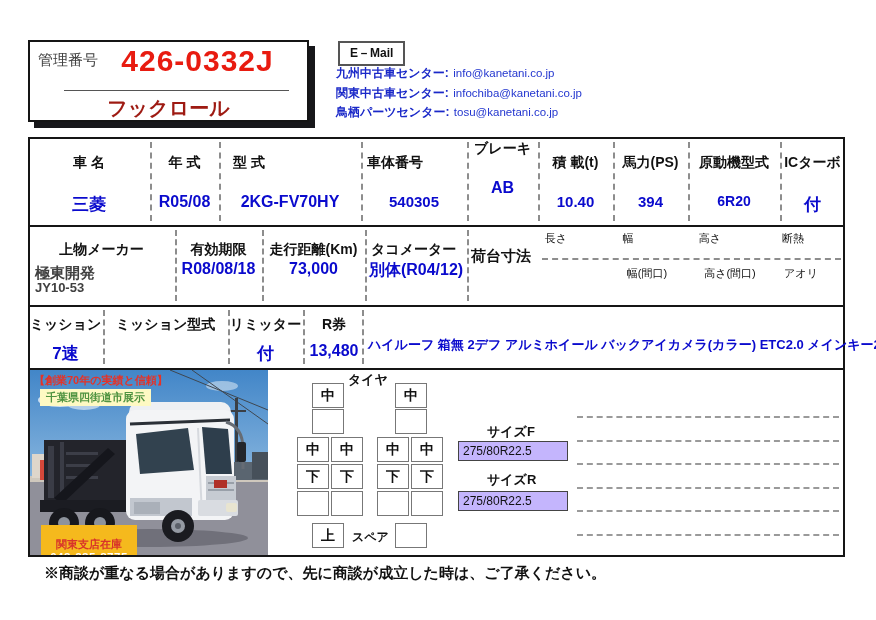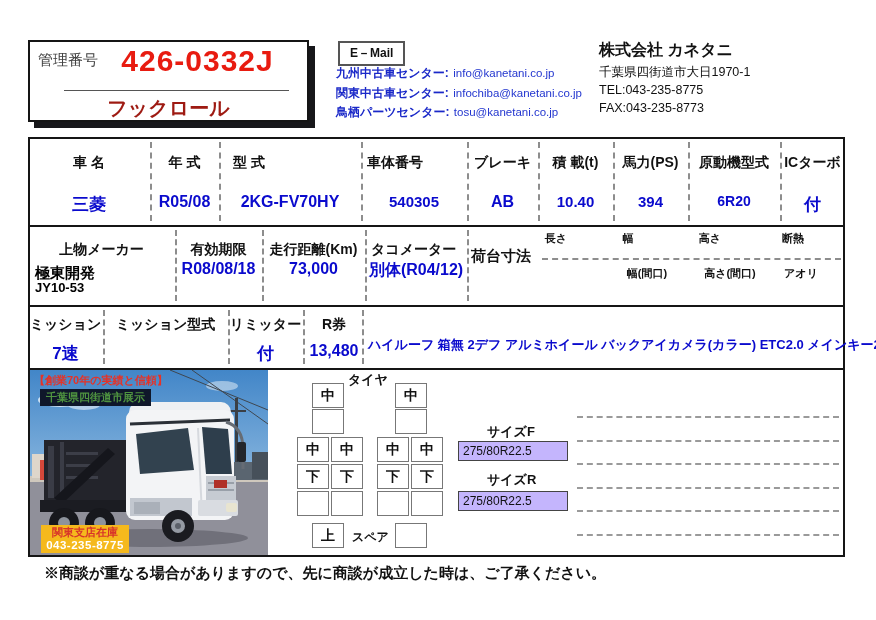--- a/index.html
+++ b/index.html
@@ -31,36 +31,36 @@
   .vdash{position:absolute; width:0; border-left:2px dashed #8d8d8d;}
   
   .cell{position:absolute; display:flex; flex-direction:column; align-items:center; box-sizing:border-box;}
   .cell .lbl{font-size:14px; font-weight:bold; color:#111; white-space:nowrap;}
   .cell .val{font-size:16px; font-weight:bold; color:#0a0acd; white-space:nowrap;}
   .cell.r1{padding-top:15px;} .cell.r1 .val{margin-top:21px;}
   .cell.r2{padding-top:14px;} .cell.r2 .val{margin-top:1px;}
   .cell.r3{padding-top:9px;}  .cell.r3 .val{margin-top:8px;}
   .cell.lbl-left .lbl{align-self:flex-start;}
   .maker-val{align-self:flex-start; padding-left:7px; margin-top:6px; line-height:15px;
-    color:#000000; font-weight:bold; text-align:left;}
+    color:#404040; font-weight:bold; text-align:left;}
   .maker-val .l1{font-size:15px;} .maker-val .l2{font-size:13px;}
   .equip{position:absolute; left:368px; top:336px; width:470px;
     font-size:13px; font-weight:bold; color:#0a0acd; white-space:nowrap;}
   
   .cargo-label{position:absolute; left:471px; top:247px; font-size:15px; font-weight:bold;}
-  .dimlbl{position:absolute; transform:translateX(-50%); font-size:11px; font-weight:bold; white-space:nowrap;}
+  .dimlbl{position:absolute; transform:translateX(-50%); font-size:11px; font-weight:normal; white-space:nowrap;}
   .cargo-dash{position:absolute; left:542px; top:258px; width:299px; border-top:2px dashed #8d8d8d;}
   
   .photo{position:absolute; left:30px; top:370px; width:238px; height:185px; overflow:hidden; background:#7eb0dd;}
   .photo svg{display:block;}
   .cap-top{position:absolute; left:4px; top:3px; font-size:11px; font-weight:bold; color:#e63226; white-space:nowrap;}
-  .chip-exh{position:absolute; left:10px; top:19px; background:#0f172a; color:#4f9340;
+  .chip-exh{position:absolute; left:10px; top:19px; background:#fef9c3; color:#4f9340;
     font-size:11px; font-weight:bold; padding:1px 6px; white-space:nowrap;}
-  .chip-stock{position:absolute; left:11px; top:155px; width:88px; background:#f5b91d;
-    text-align:center; padding:1px 0; line-height:13px;}
+  .chip-stock{position:absolute; left:11px; top:155px; width:96px; background:#f5b91d;
+    text-align:center; padding:13px 0; line-height:13px;}
   .chip-stock .sl{font-size:11px; font-weight:bold; color:#d8342a;}
   .chip-stock .sp{font-size:11.5px; font-weight:bold; color:#ffffff; letter-spacing:0.5px;}
   
   .tire-title{position:absolute; left:348px; top:371px; font-size:13px; font-weight:bold;}
   .spare-lbl{position:absolute; left:352px; top:529px; font-size:12px; font-weight:bold;}
   .tbox{position:absolute; width:32px; height:25px; background:#fff; border:1px solid #777;
     display:flex; align-items:center; justify-content:center;
     font-size:14px; font-weight:bold; color:#111; box-sizing:border-box;}
   .size-lbl{position:absolute; font-size:13px; font-weight:bold;}
   .size-box{position:absolute; width:110px; height:20px; border:1px solid #444; background:#c4b5fd;
@@ -92,26 +92,20 @@
     <div>
       <span class="ename">関東中古車センター:</span>
       <span class="eaddr">infochiba@kanetani.co.jp</span>
     </div>
     <div>
       <span class="ename">鳥栖パーツセンター:</span>
       <span class="eaddr">tosu@kanetani.co.jp</span>
     </div>
   </div>
 
-  <div class="company">
-    <div class="cname">株式会社 カネタニ</div>
-    <div class="cline">千葉県四街道市大日1970-1</div>
-    <div class="cline">TEL:043-235-8775</div>
-    <div class="cline">FAX:043-235-8773</div>
-  </div>
 
   <div class="tframe"></div>
   <div class="hline" style="top:225px;"></div>
   <div class="hline" style="top:305px;"></div>
   <div class="hline" style="top:368px;"></div>
 
   <div class="vdash" style="left:150px; top:142px; height:79px;"></div>
   <div class="vdash" style="left:219px; top:142px; height:79px;"></div>
   <div class="vdash" style="left:361px; top:142px; height:79px;"></div>
   <div class="vdash" style="left:467px; top:142px; height:79px;"></div>
@@ -139,21 +133,21 @@
     <span class="val">R05/08</span>
   </div>
   <div class="cell r1 lbl-left" style="left:219px; top:139px; width:142px; height:84px; padding-left:14px;">
     <span class="lbl">型 式</span>
     <span class="val" style="align-self:center; margin-left:-14px;">2KG-FV70HY</span>
   </div>
   <div class="cell r1 lbl-left" style="left:361px; top:139px; width:106px; height:84px; padding-left:6px;">
     <span class="lbl">車体番号</span>
     <span class="val" style="align-self:center; margin-left:-6px; font-size:15px;">540305</span>
   </div>
-  <div class="cell r1" style="left:467px; top:139px; width:71px; height:84px;">
+  <div class="cell r1" style="left:467px; top:125px; width:71px; height:84px;">
     <span class="lbl">ブレーキ</span>
     <span class="val">AB</span>
   </div>
   <div class="cell r1" style="left:538px; top:139px; width:75px; height:84px;">
     <span class="lbl">積 載(t)</span>
     <span class="val" style="font-size:15px;">10.40</span>
   </div>
   <div class="cell r1" style="left:613px; top:139px; width:75px; height:84px;">
     <span class="lbl">馬力(PS)</span>
     <span class="val" style="font-size:15px;">394</span>

